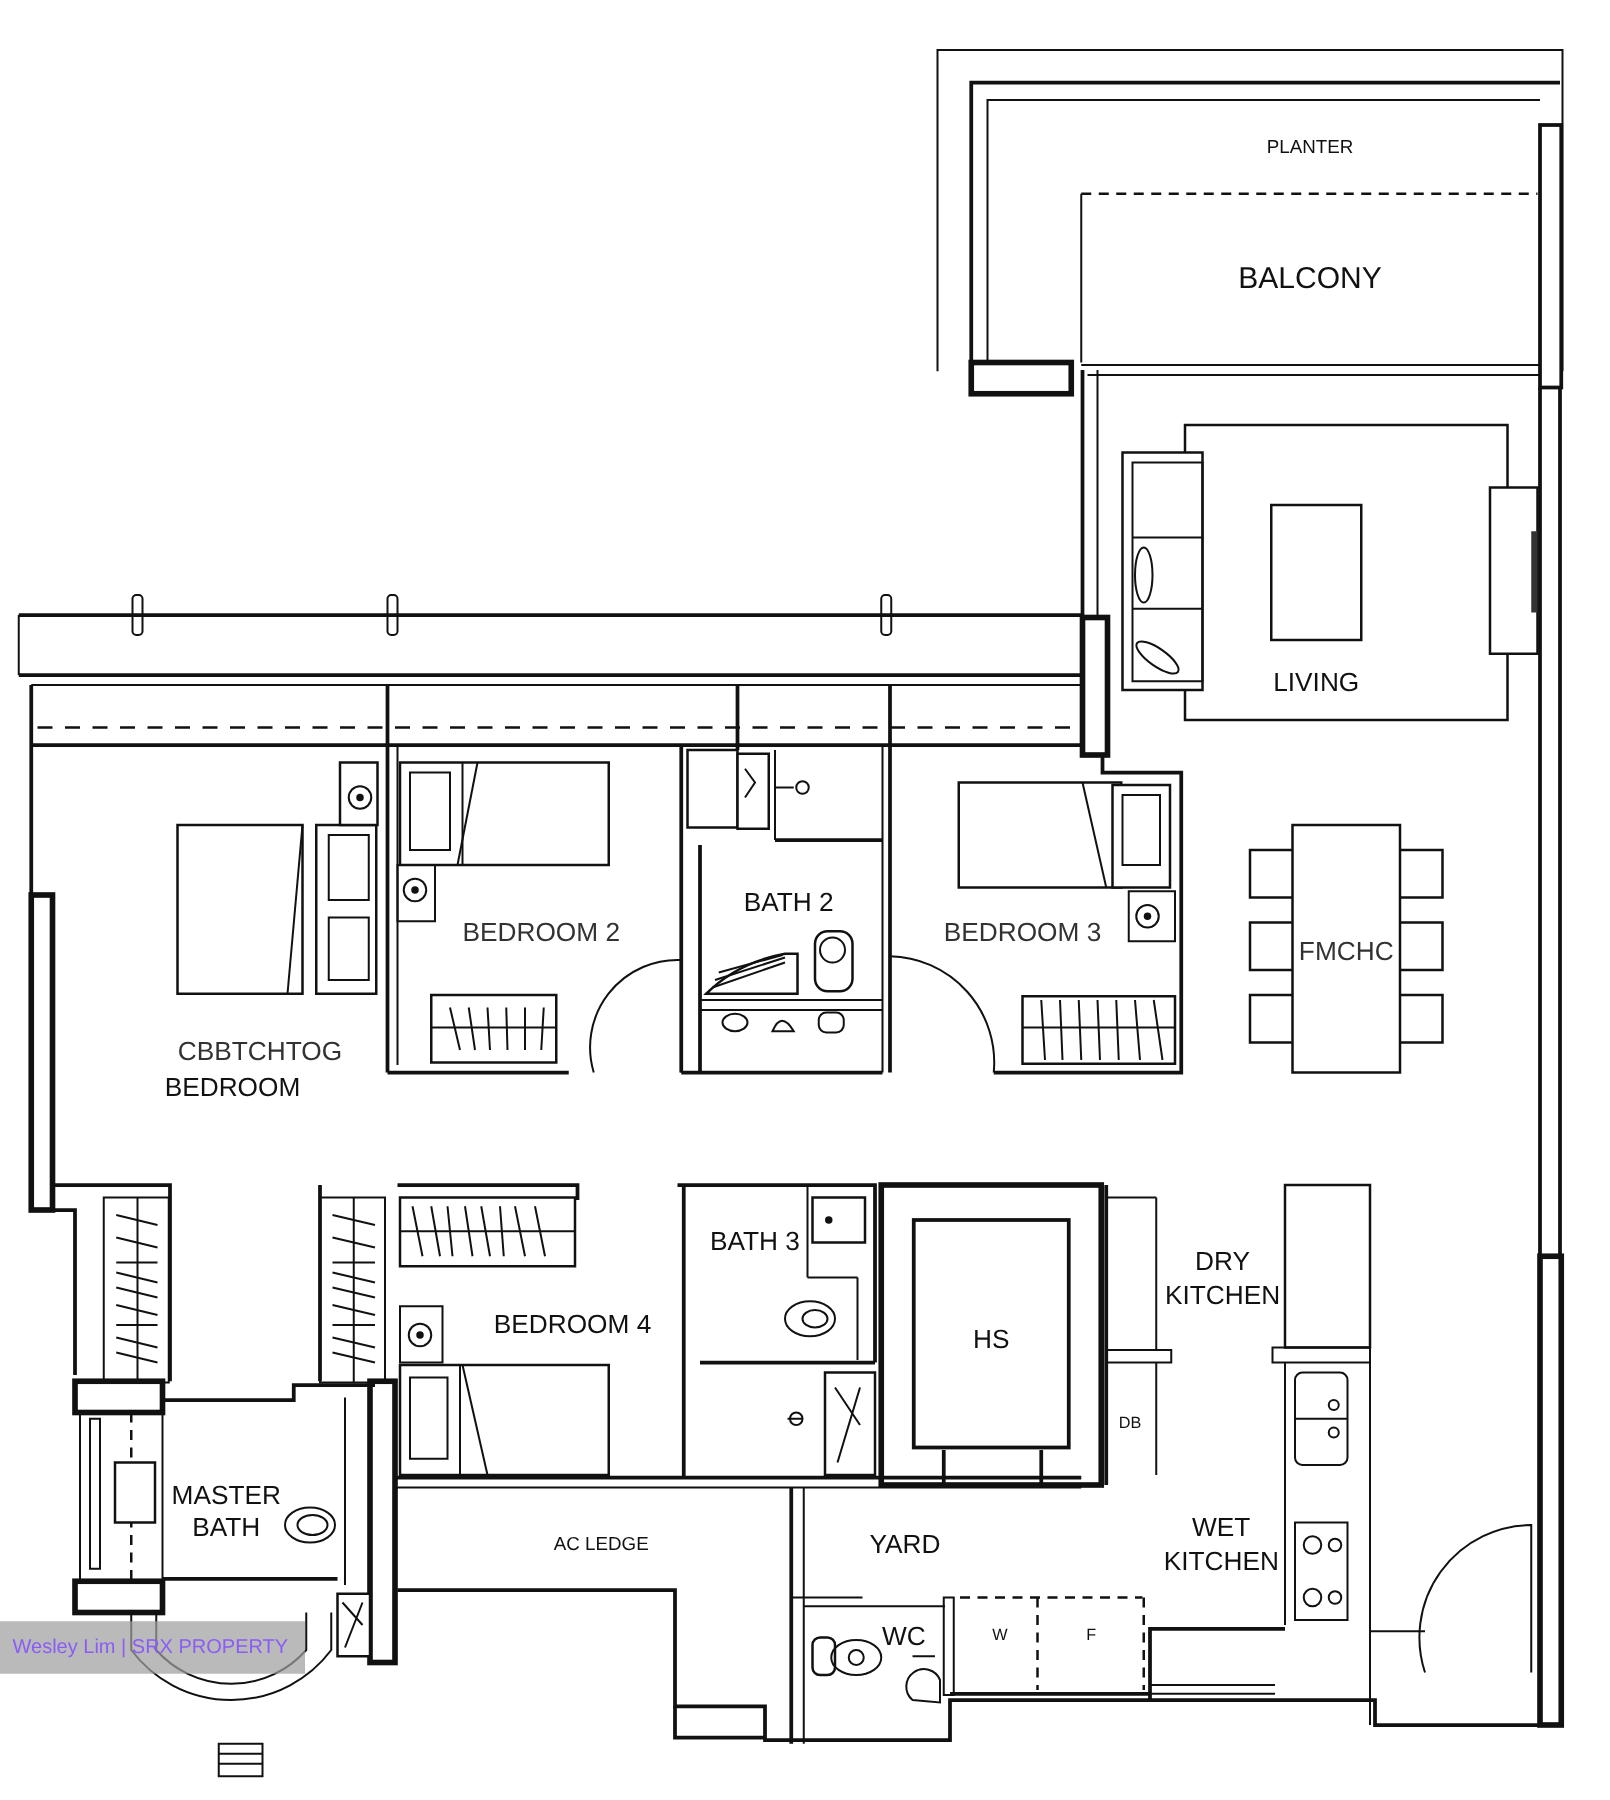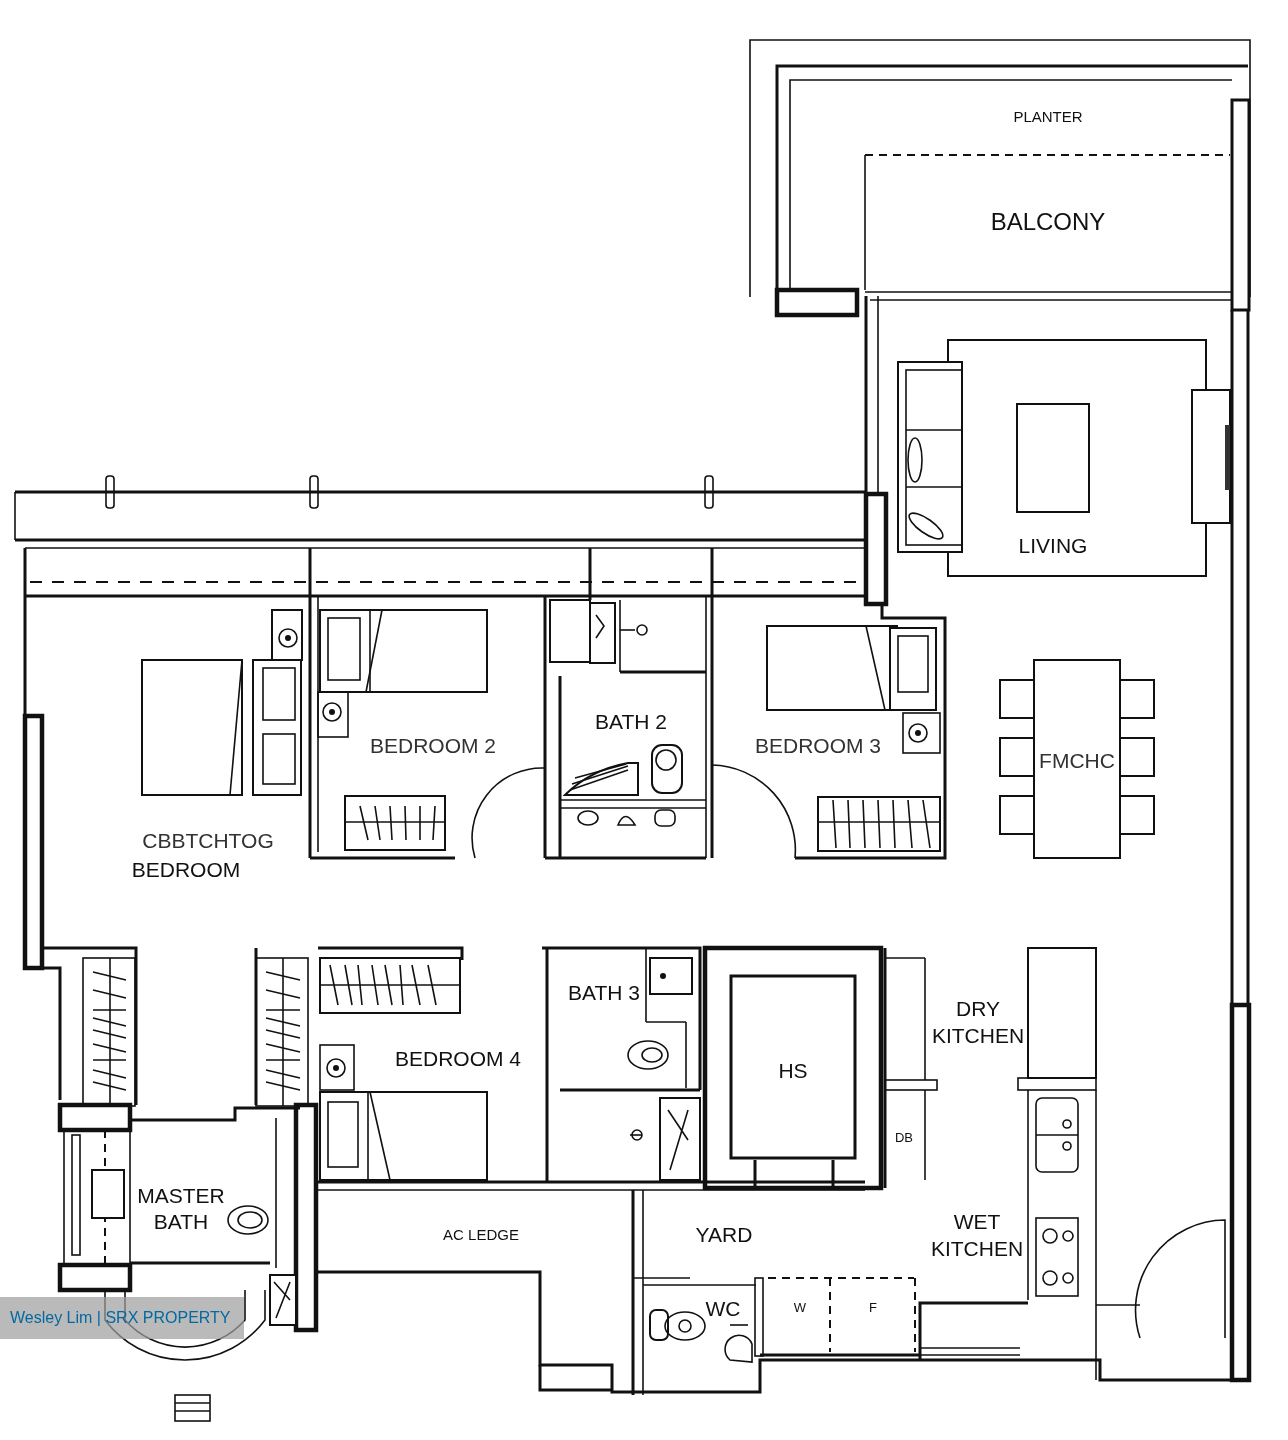--- a/index.html
+++ b/index.html
@@ -12,21 +12,21 @@
   .dash { fill: none; stroke: #111; stroke-width: 2; stroke-dasharray: 12 10; }
   .dash-s { fill: none; stroke: #111; stroke-width: 2; stroke-dasharray: 8 6; }
   .furn { fill: #fff; stroke: #111; stroke-width: 2; }
   .lbl-lg { font-size: 24px; }
   .lbl-md { font-size: 21px; }
   .lbl-sm { font-size: 15px; }
   .lbl-xs { font-size: 13px; }
   .blur { fill: #333; filter: url(#soft); }
   .watermark {
     position: absolute; left: 0; top: 1297px; width: 244px; height: 42px;
-    background: rgba(160,160,160,0.72); color: #0369a1;
+    background: rgba(160,160,160,0.72); color: #8b5cf6;
     font-family: "Liberation Sans", sans-serif; font-size: 16px;
     line-height: 42px; padding-left: 10px; box-sizing: border-box; white-space: nowrap;
   }
 </style>
 </head>
 <body>
 
 <svg id="plan" viewBox="0 0 1288 1440" xmlns="http://www.w3.org/2000/svg">
   <defs>
     <filter id="soft">

